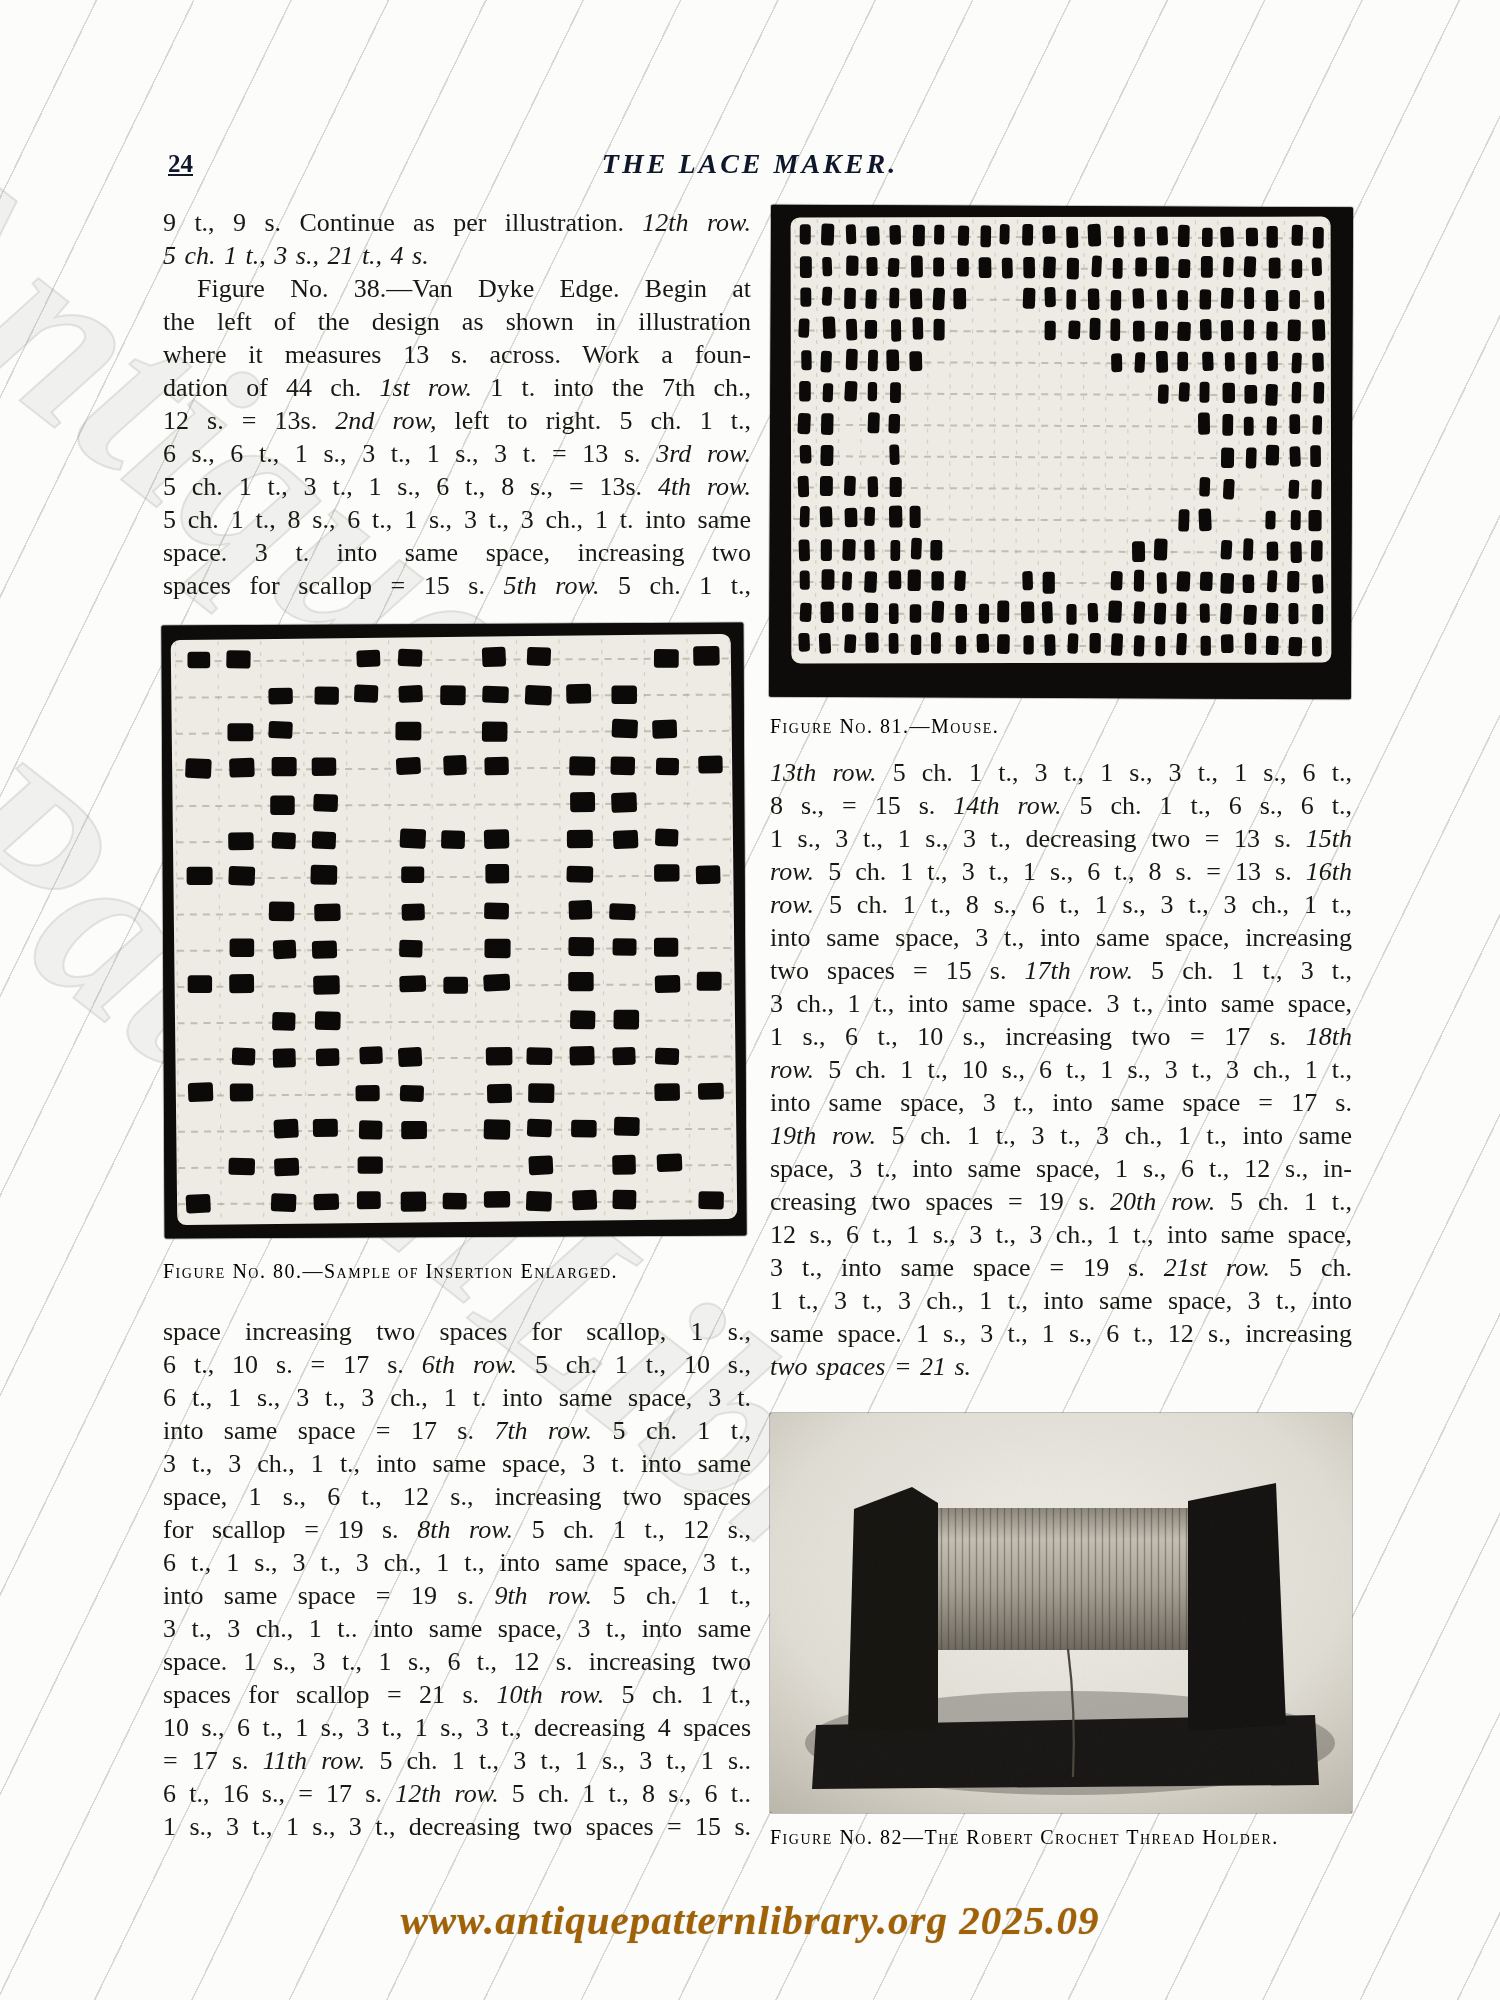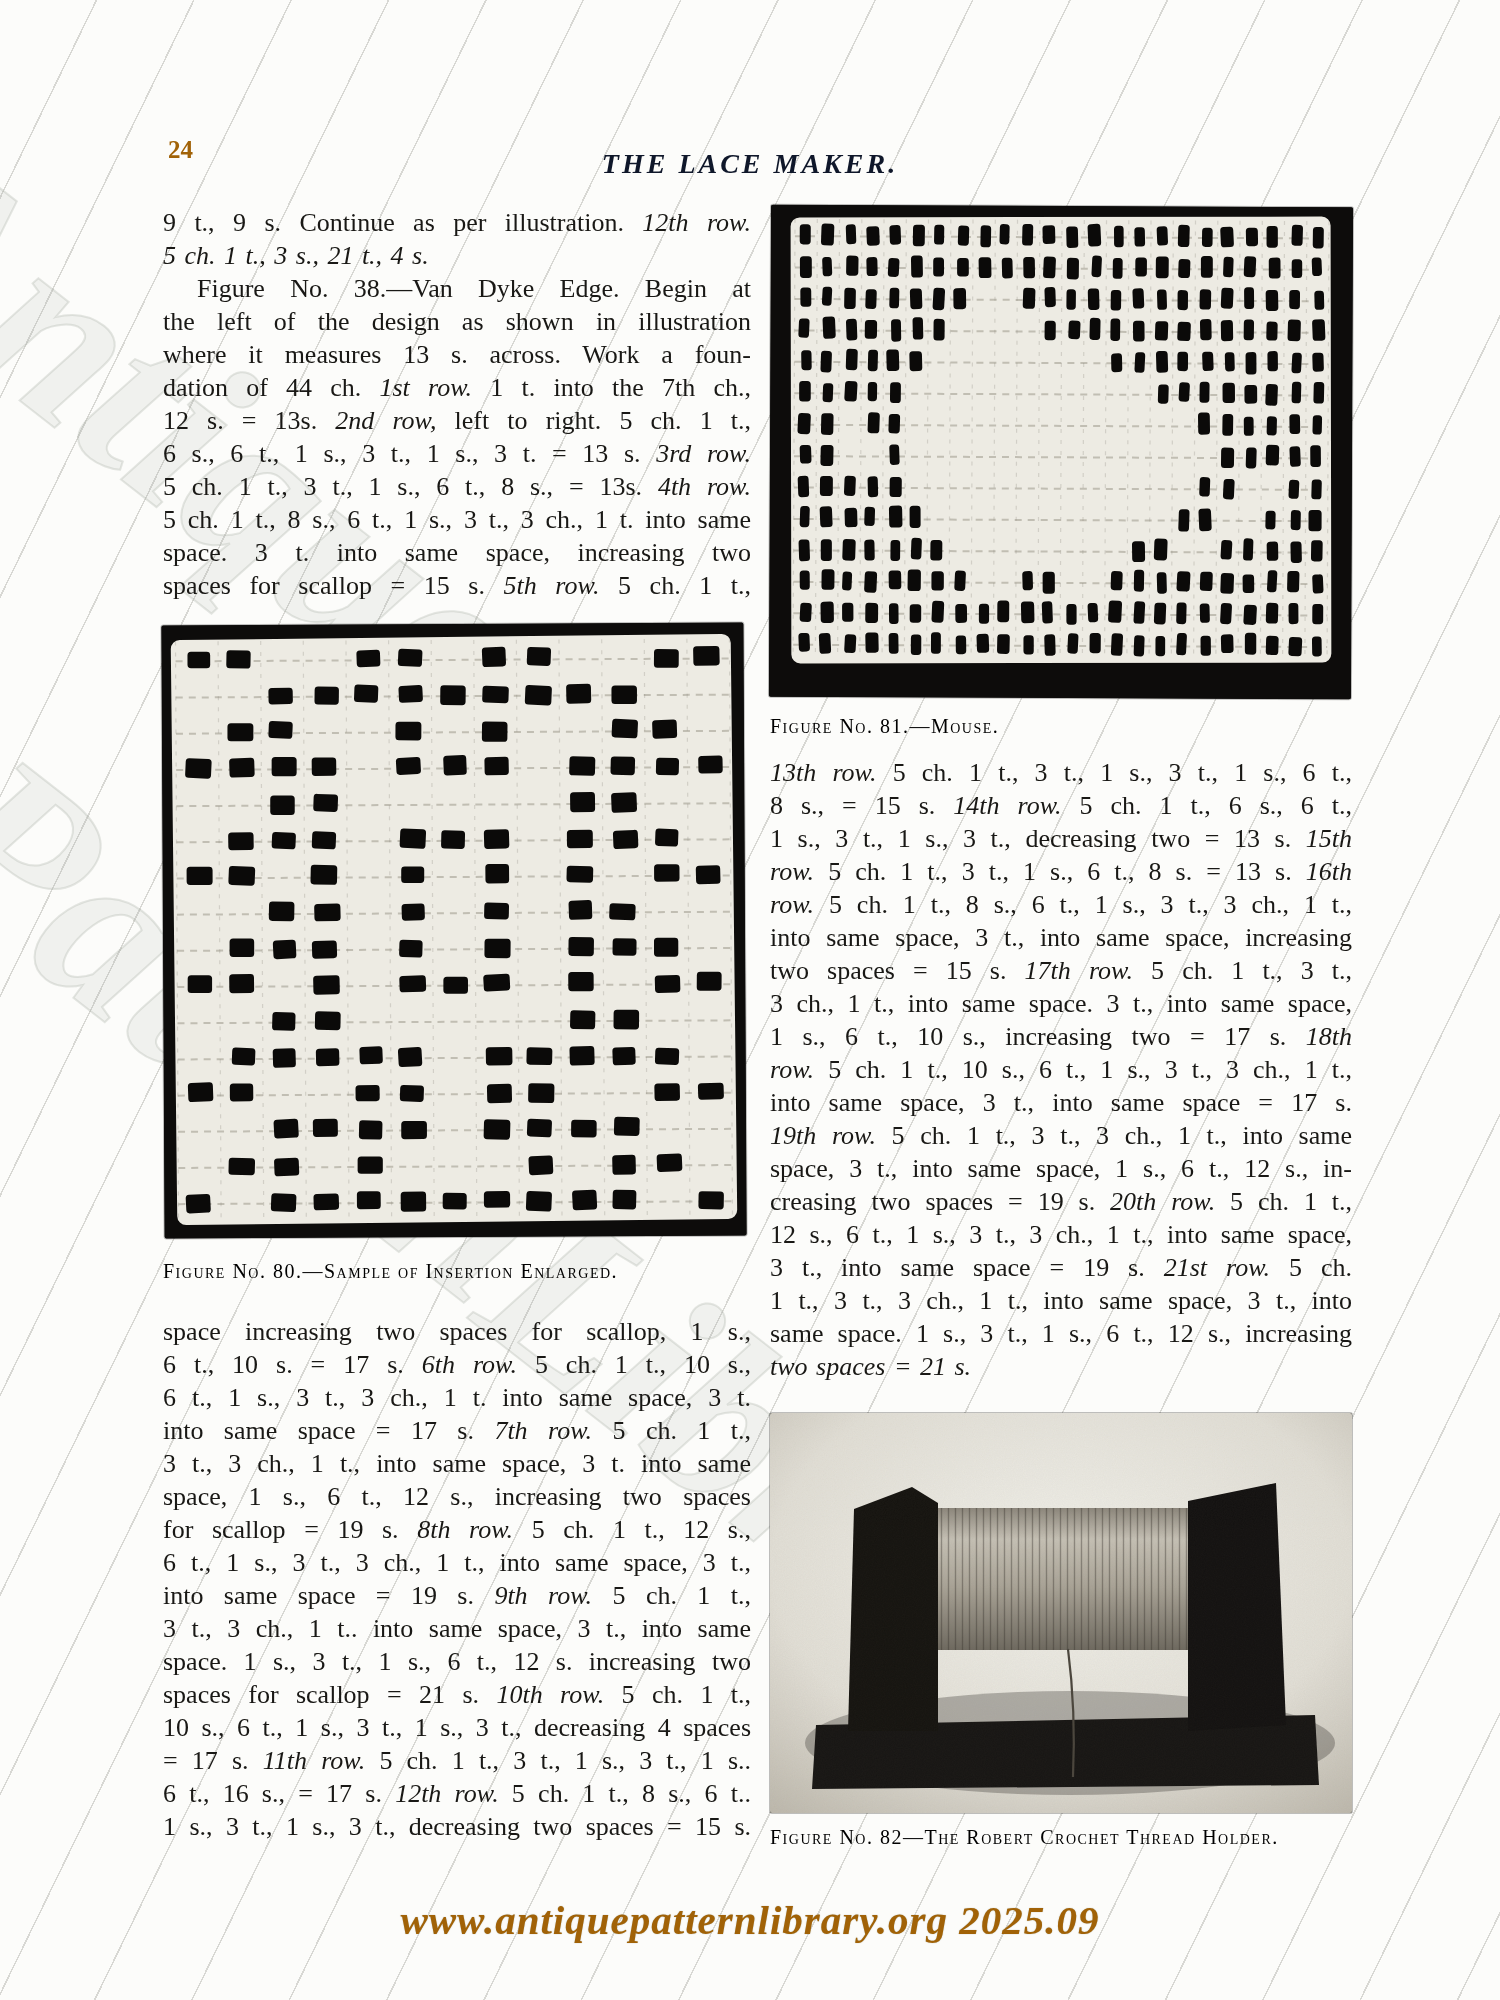--- a/index.html
+++ b/index.html
@@ -27,22 +27,22 @@
 
   .layer{position:absolute;inset:0;z-index:1;}
 
   .banner{
     position:absolute;top:48px;left:0;width:100%;text-align:center;
     font:italic 700 38px/46px "Liberation Serif",serif;
     color:#6f836d;letter-spacing:1px;
     text-shadow:0 0 1px rgba(255,255,255,.7),0 0 1px rgba(70,90,70,.55);
   }
   .pageno{
-    position:absolute;left:168px;top:136px;
-    font:700 25px "Liberation Serif",serif;color:#a16207;
+    position:absolute;left:168px;top:150px;
+    font:700 25px "Liberation Serif",serif;color:#0f172a;text-decoration:underline;
   }
   .ptitle{
     position:absolute;left:0;top:148px;width:100%;text-align:center;
     font:italic 700 28px "Liberation Serif",serif;
     color:#0f172a;letter-spacing:3px;
   }
 
   .leftcol{position:absolute;left:163px;top:206px;width:588px;}
   .rightcol{position:absolute;left:770px;top:206px;width:582px;}
 

